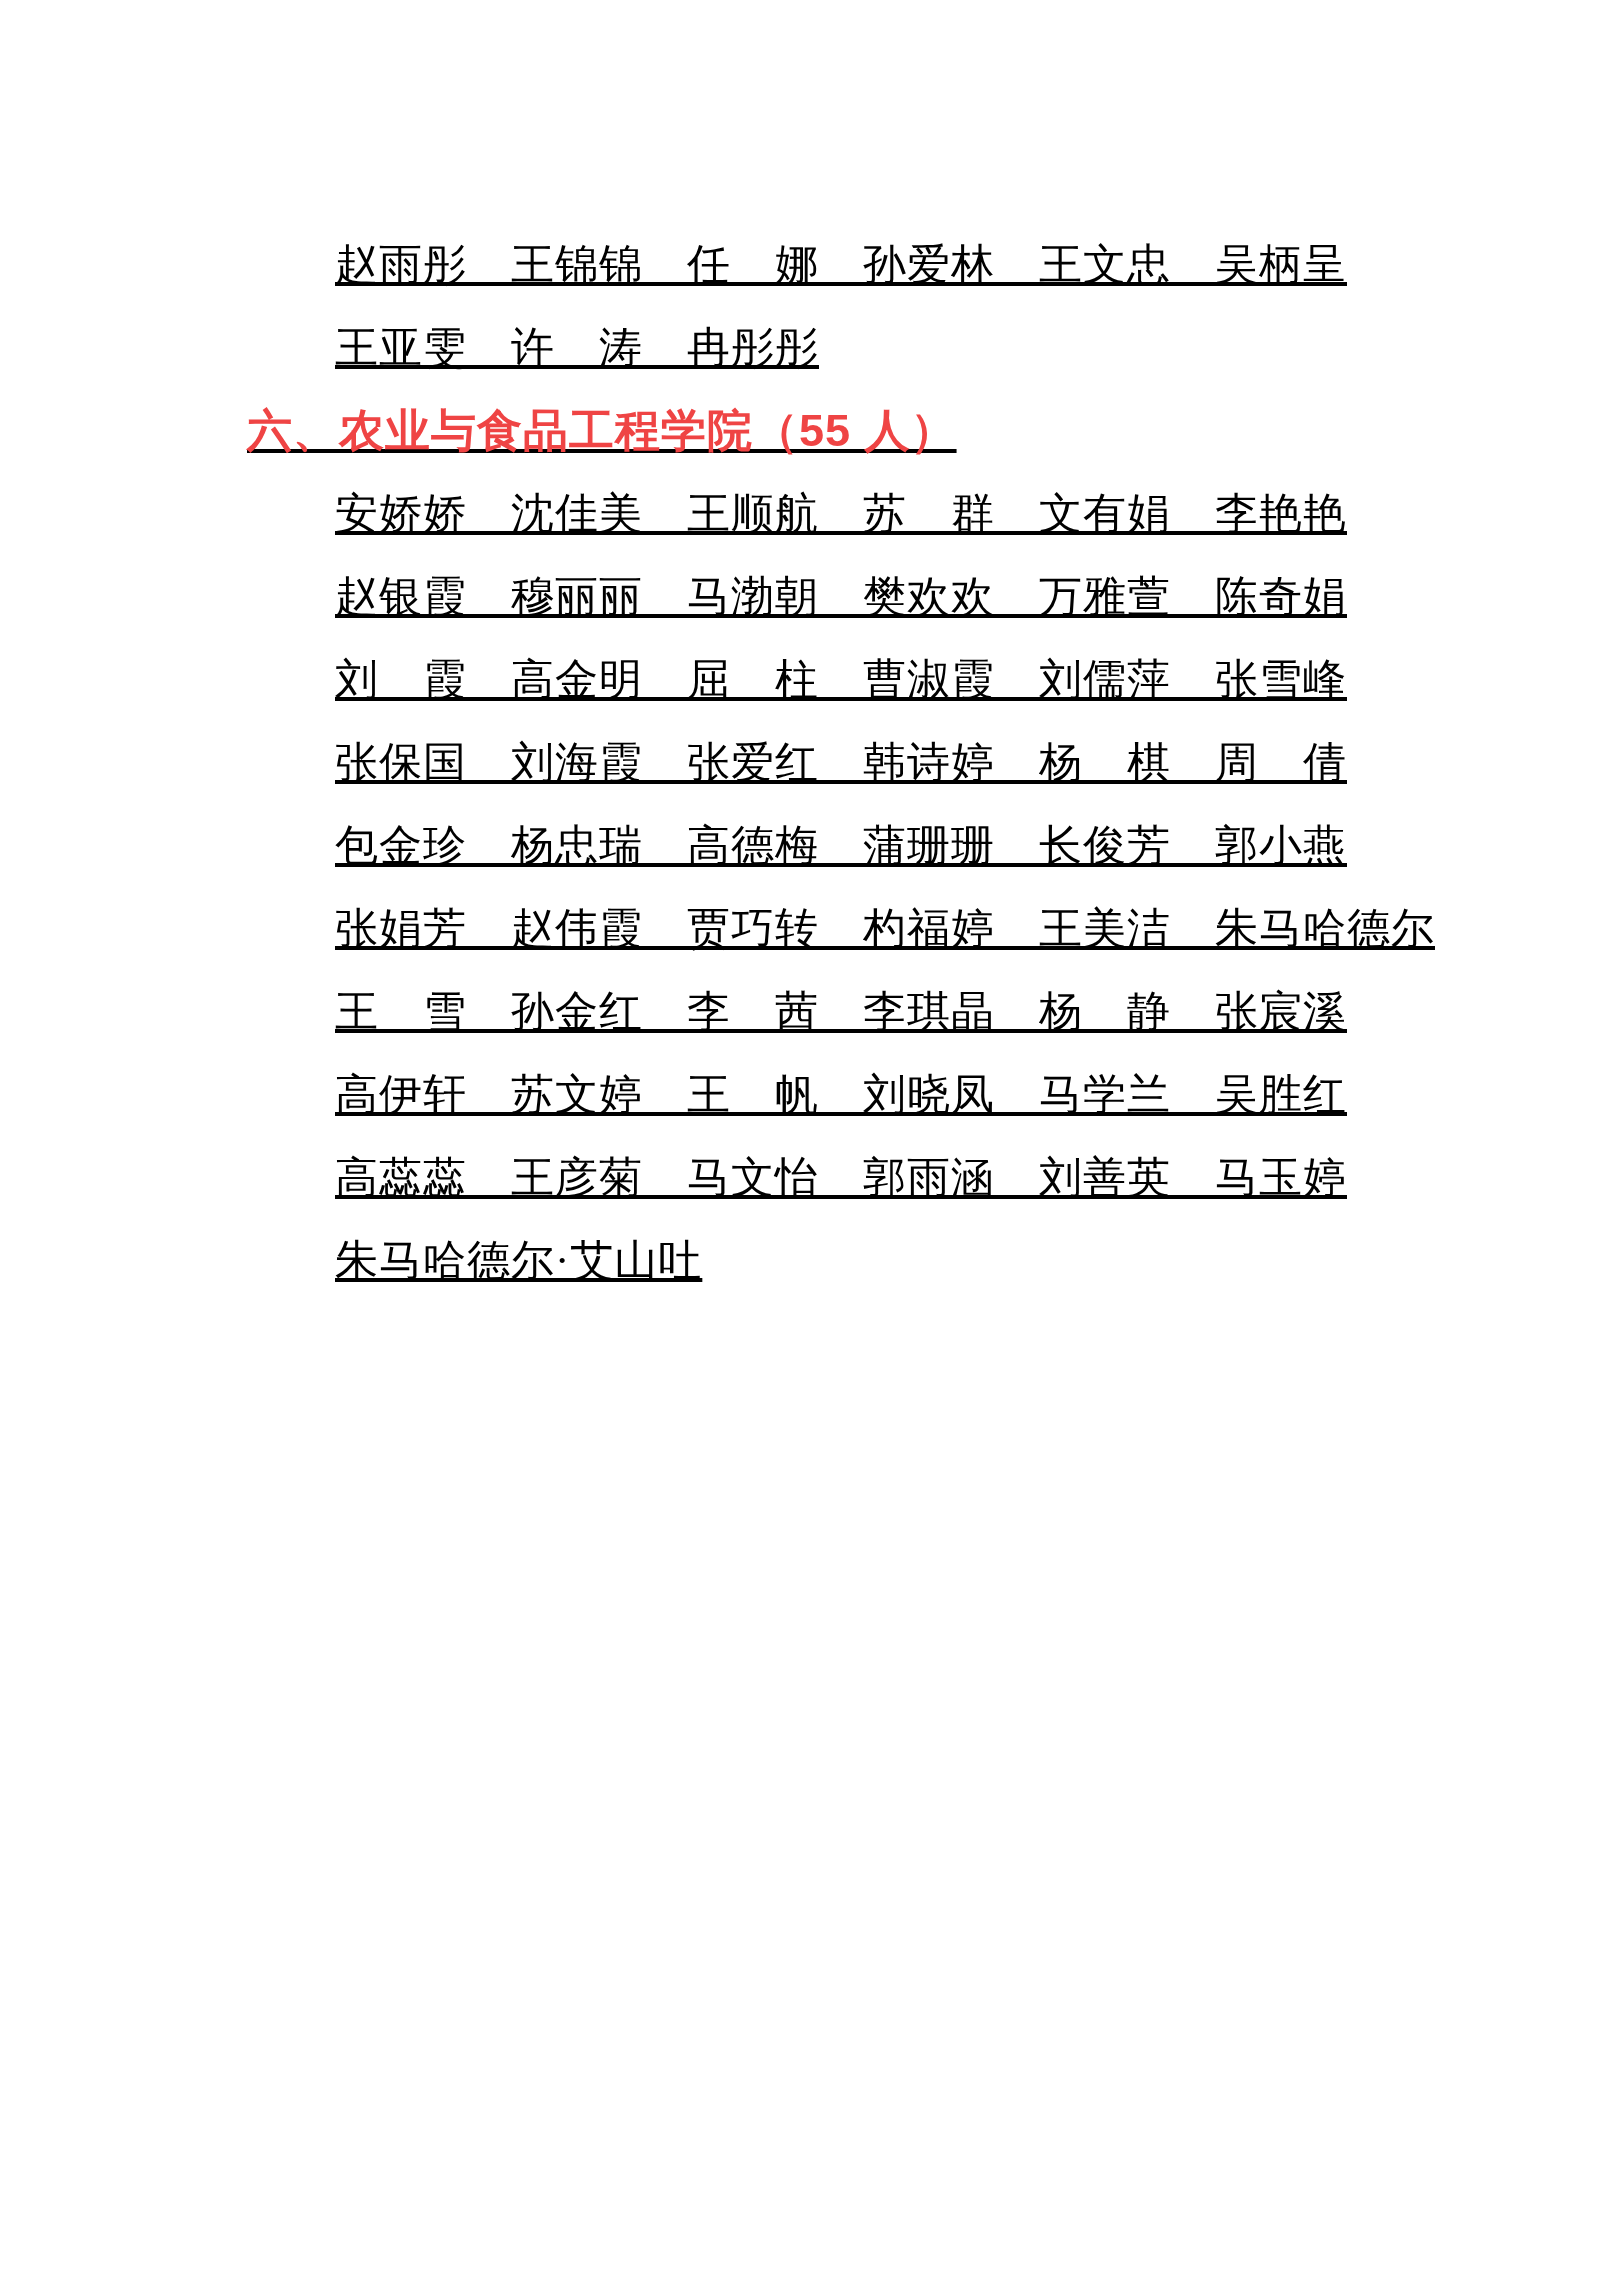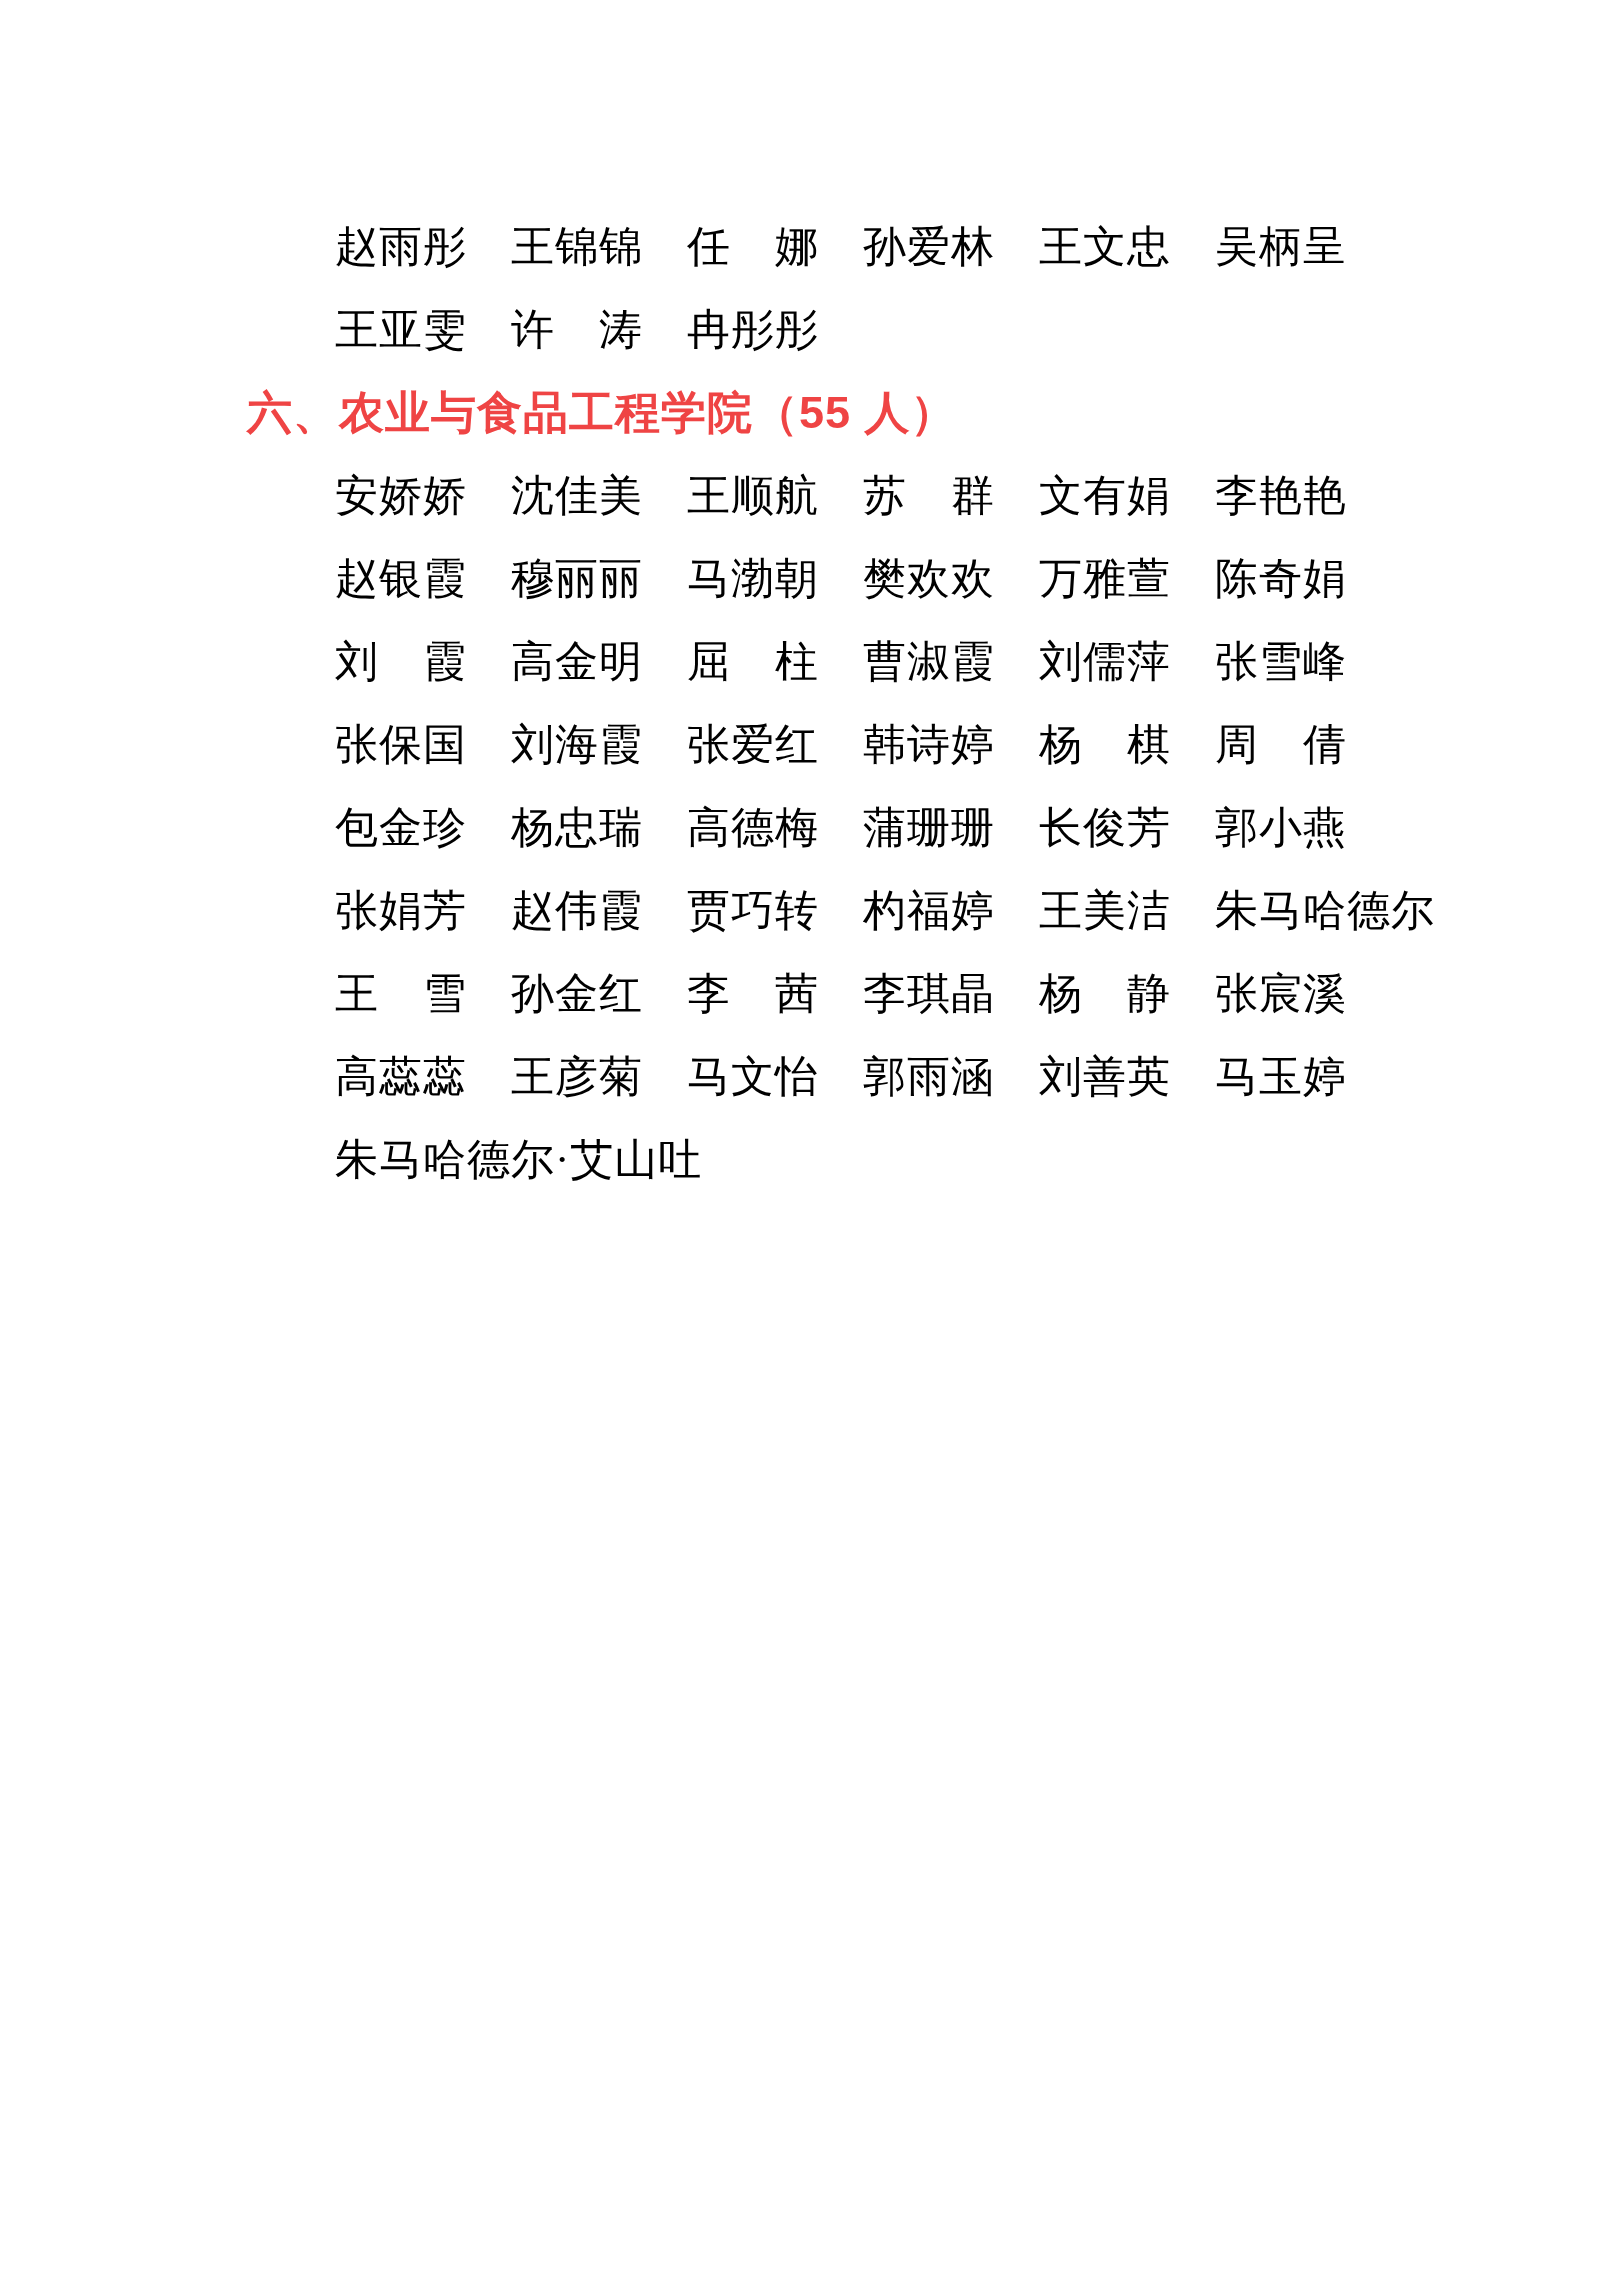--- a/index.html
+++ b/index.html
@@ -10,23 +10,24 @@
   .page {
     position: relative;
     width: 1623px;
     height: 2295px;
     background: #ffffff;
     color: #000000;
     overflow: hidden;
   }
   .content {
     position: absolute;
-    top: 222px;
+    top: 240px;
     left: 335px;
     width: 1074px;
+    text-decoration: underline;
   }
   .name-row {
     height: 83px;
     font-family: "Liberation Serif", serif;
     font-size: 43px;
     line-height: 49px;
     letter-spacing: 1px;
     white-space: nowrap;
     color: #000000;
   }
@@ -53,18 +54,19 @@
 
     <div class="section-heading">六、农业与食品工程学院（55 人）</div>
 
     <div class="name-row">安娇娇　沈佳美　王顺航　苏　群　文有娟　李艳艳</div>
     <div class="name-row">赵银霞　穆丽丽　马渤朝　樊欢欢　万雅萱　陈奇娟</div>
     <div class="name-row">刘　霞　高金明　屈　柱　曹淑霞　刘儒萍　张雪峰</div>
     <div class="name-row">张保国　刘海霞　张爱红　韩诗婷　杨　棋　周　倩</div>
     <div class="name-row">包金珍　杨忠瑞　高德梅　蒲珊珊　长俊芳　郭小燕</div>
     <div class="name-row">张娟芳　赵伟霞　贾巧转　杓福婷　王美洁　朱马哈德尔</div>
     <div class="name-row">王　雪　孙金红　李　茜　李琪晶　杨　静　张宸溪</div>
+    <div class="name-row">高伊轩　苏文婷　王　帆　刘晓凤　马学兰　吴胜红</div>
     <div class="name-row">高蕊蕊　王彦菊　马文怡　郭雨涵　刘善英　马玉婷</div>
     <div class="name-row">朱马哈德尔·艾山吐</div>
 
   </div>
 </div>
 
 
 </body></html>

